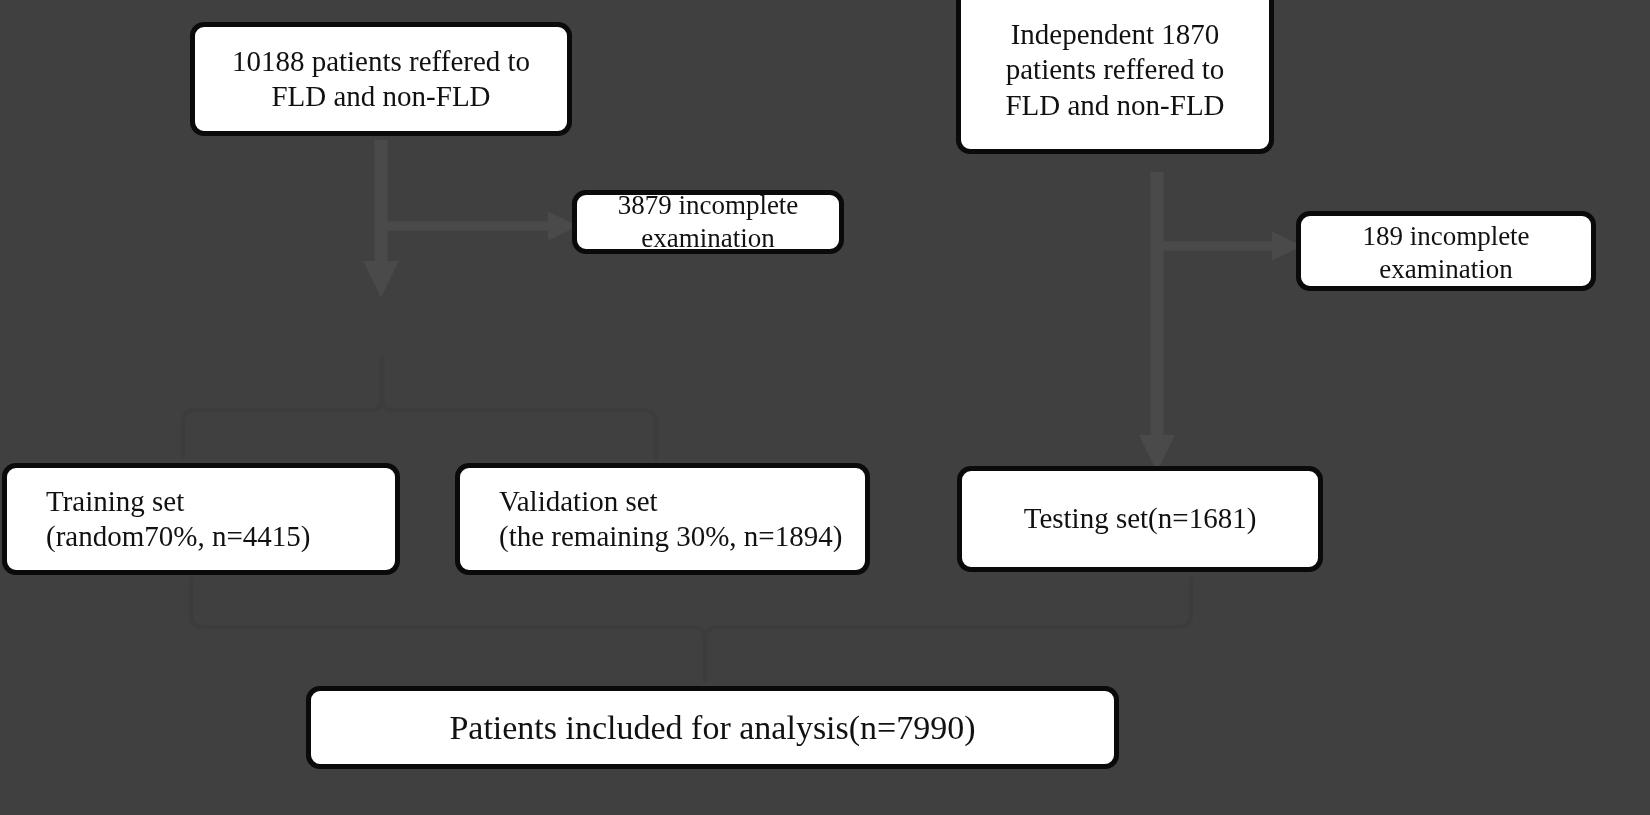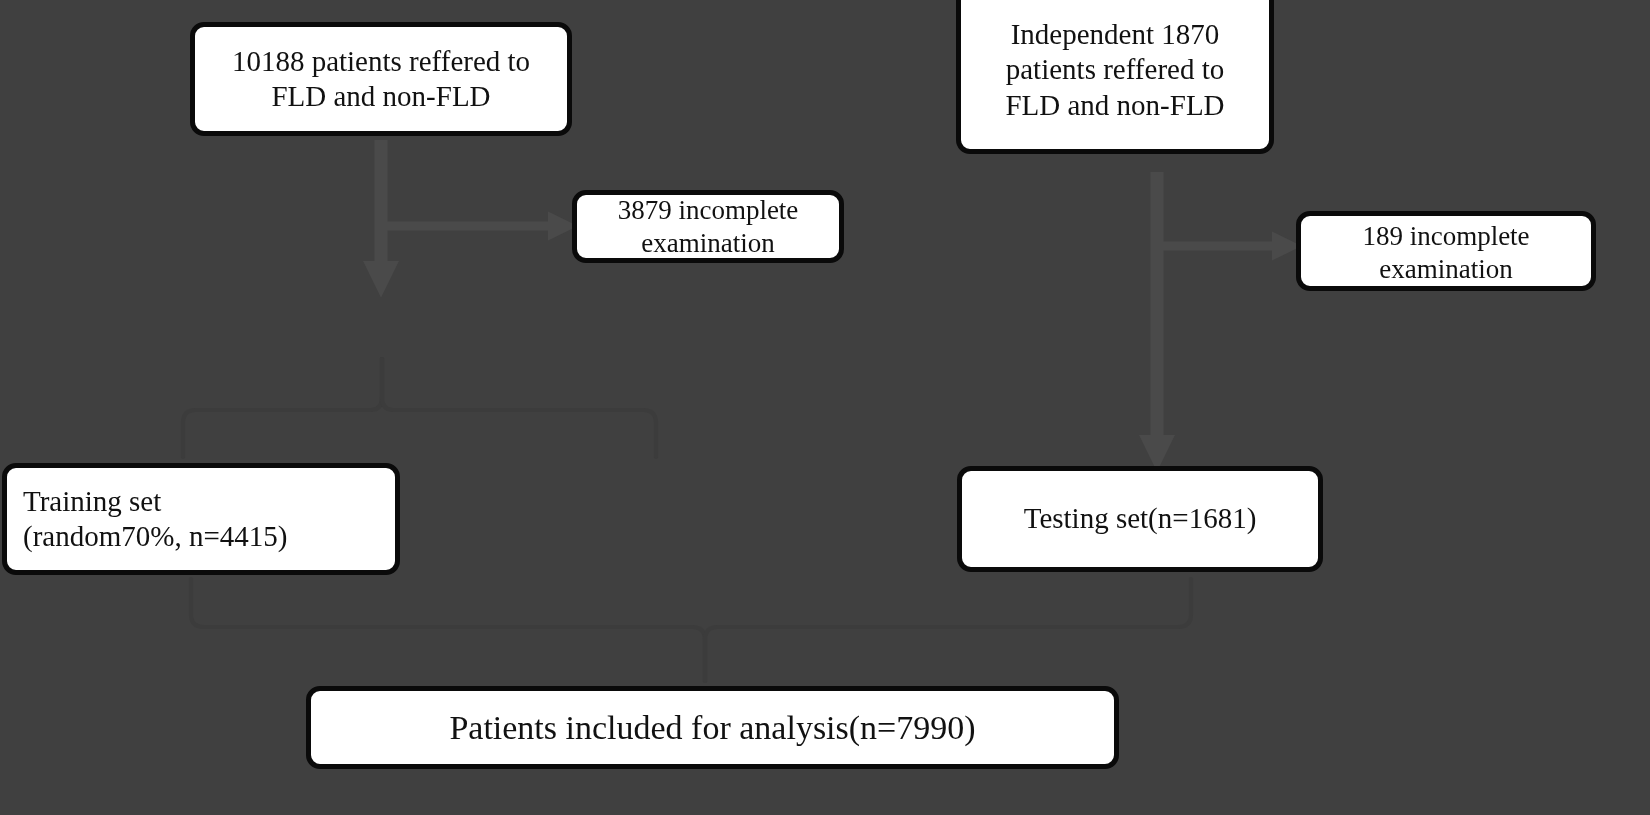--- a/index.html
+++ b/index.html
@@ -35,26 +35,26 @@
     line-height: 1.22;
     z-index: 2;
   }
   .node .txt {
     width: 100%;
     white-space: pre-line;
   }
   .align-center { justify-content: center; }
   .align-center .txt { text-align: center; }
   .align-left  { justify-content: flex-start; }
-  .align-left .txt { text-align: left; padding-left: 16px; }
+  .align-left .txt { text-align: left; padding-left: 16px; margin-left: 23px; }
 
   
   #node-source-cohort   { left: 190px;  top: 22px;  width: 382px;  height: 114px; font-size: 29px; }
   #node-independent-cohort { left: 956px; top: -14px; width: 318px; height: 168px; font-size: 29px; }
-  #node-excluded-primary   { left: 572px; top: 190px; width: 272px; height: 73px;  font-size: 27px; }
+  #node-excluded-primary   { left: 572px; top: 190px; width: 272px; height: 64px;  font-size: 27px; }
   #node-excluded-independent { left: 1296px; top: 211px; width: 300px; height: 80px; font-size: 27px; align-items: flex-end; }
   #node-included-cohort { left: 158px; top: 293px; width: 448px; height: 62px; font-size: 29px; }
   #node-training-set    { left: 2px;   top: 463px; width: 398px; height: 112px; font-size: 29px; }
   #node-validation-set  { left: 455px; top: 463px; width: 415px; height: 112px; font-size: 29px; }
   #node-testing-set     { left: 957px; top: 466px; width: 366px; height: 106px; font-size: 29px; }
   #node-final-analysis  { left: 306px; top: 686px; width: 813px; height: 83px; font-size: 34px; }
 </style>
 </head>
 <body>
 
@@ -137,20 +137,24 @@
     <span class="txt">189 incomplete
 examination</span>
   </div>
 
 
   <div class="node align-left" id="node-training-set">
     <span class="txt">Training set
 (random70%, n=4415)</span>
   </div>
 
+  <div class="node align-left" id="node-validation-set">
+    <span class="txt">Validation set
+(the remaining 30%, n=1894)</span>
+  </div>
 
   <div class="node align-center" id="node-testing-set">
     <span class="txt">Testing set(n=1681)</span>
   </div>
 
   <div class="node align-center" id="node-final-analysis">
     <span class="txt">Patients included for analysis(n=7990)</span>
   </div>
 
 </div>

